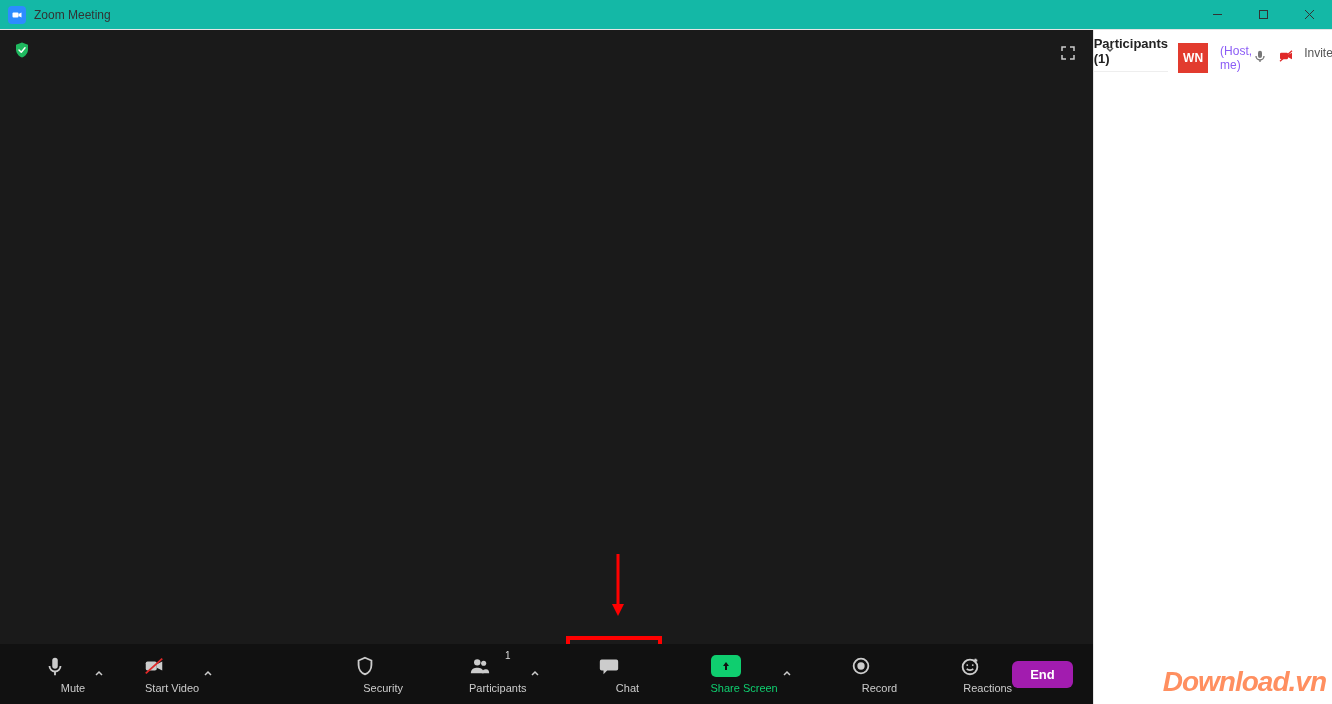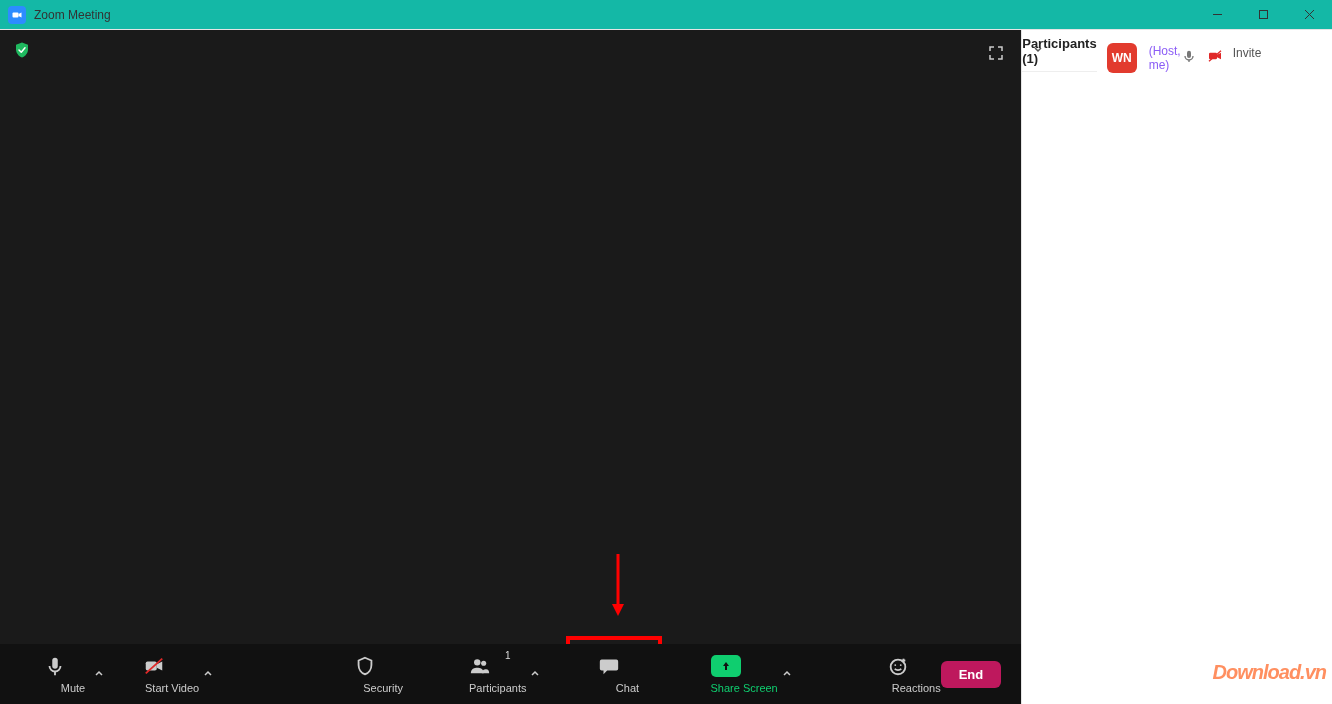--- a/index.html
+++ b/index.html
@@ -119,21 +119,21 @@
 
 .participants-badge {
   position: absolute;
   top: 4px; right: 16px;
   font-size: 10px;
   color: #ddd;
 }
 
 .end-btn {
   margin-left: auto;
-  background: #be185d;
+  background: #a21caf;
   color: #fff;
   border: none;
   border-radius: 6px;
   padding: 6px 18px;
   font-size: 13px;
   font-weight: 600;
   cursor: pointer;
   text-align: right;
 }
 
@@ -161,21 +161,21 @@
 }
 .panel-header .chev svg { width: 12px; height: 12px; stroke: #555; }
 .plist { flex: 1; padding: 8px 10px; }
 .prow {
   display: flex; align-items: center;
   height: 40px;
 }
 .avatar {
   width: 30px; height: 30px;
   background: #e23b2e;
-  border-radius: 6px;
+  border-radius: 0;
   color: #fff;
   font-size: 12px;
   font-weight: 600;
   display: flex; align-items: center; justify-content: center;
   margin-right: 12px;
 }
 .prow .pname { font-size: 12px; color: #8b5cf6; flex: 1; }
 .prow .picons { display: flex; gap: 10px; align-items: center; }
 .prow .picons svg { width: 16px; height: 16px; }
 
@@ -193,23 +193,23 @@
   cursor: pointer;
 }
 .panel-footer .dots {
   position: absolute; right: 14px;
   cursor: pointer;
   font-size: 14px; color: #555;
 }
 
 .watermark {
   position: absolute;
-  bottom: 20px;
+  bottom: 6px;
   right: 6px;
-  font-size: 20px;
+  font-size: 28px;
   font-weight: 900;
   font-style: italic;
   letter-spacing: -1px;
   color: #ff6a2b;
   opacity: 0.75;
   pointer-events: none;
   text-shadow: 1px 1px 0 #fff, -1px -1px 0 #fff;
 }
 </style>
 </head>
@@ -354,20 +354,29 @@
         <span class="lbl">Share Screen</span>
       </div>
       <div class="caret">
           <svg viewBox="0 0 10 10" fill="none" stroke-width="1.5">
             <path d="M2 6 L5 3 L8 6"></path>
           </svg>
         </div>
 
       <div class="spacer-sm"></div>
 
+      <div class="tctrl">
+        <div class="ico">
+          <svg viewBox="0 0 24 24" fill="none" stroke="#ccc" stroke-width="2">
+              <circle cx="12" cy="12" r="8"></circle>
+              <circle cx="12" cy="12" r="3" fill="#ccc"></circle>
+            </svg>
+        </div>
+        <span class="lbl">Record</span>
+      </div>
 
       <div class="spacer-sm"></div>
 
       <div class="tctrl">
         <div class="ico">
           <svg viewBox="0 0 24 24" fill="none" stroke="#ccc" stroke-width="2">
               <circle cx="12" cy="13" r="8"></circle>
               <circle cx="9" cy="11" r="1" fill="#ccc" stroke="none"></circle>
               <circle cx="15" cy="11" r="1" fill="#ccc" stroke="none"></circle>
               <path d="M8.5 15 C10 17 14 17 15.5 15"></path>

